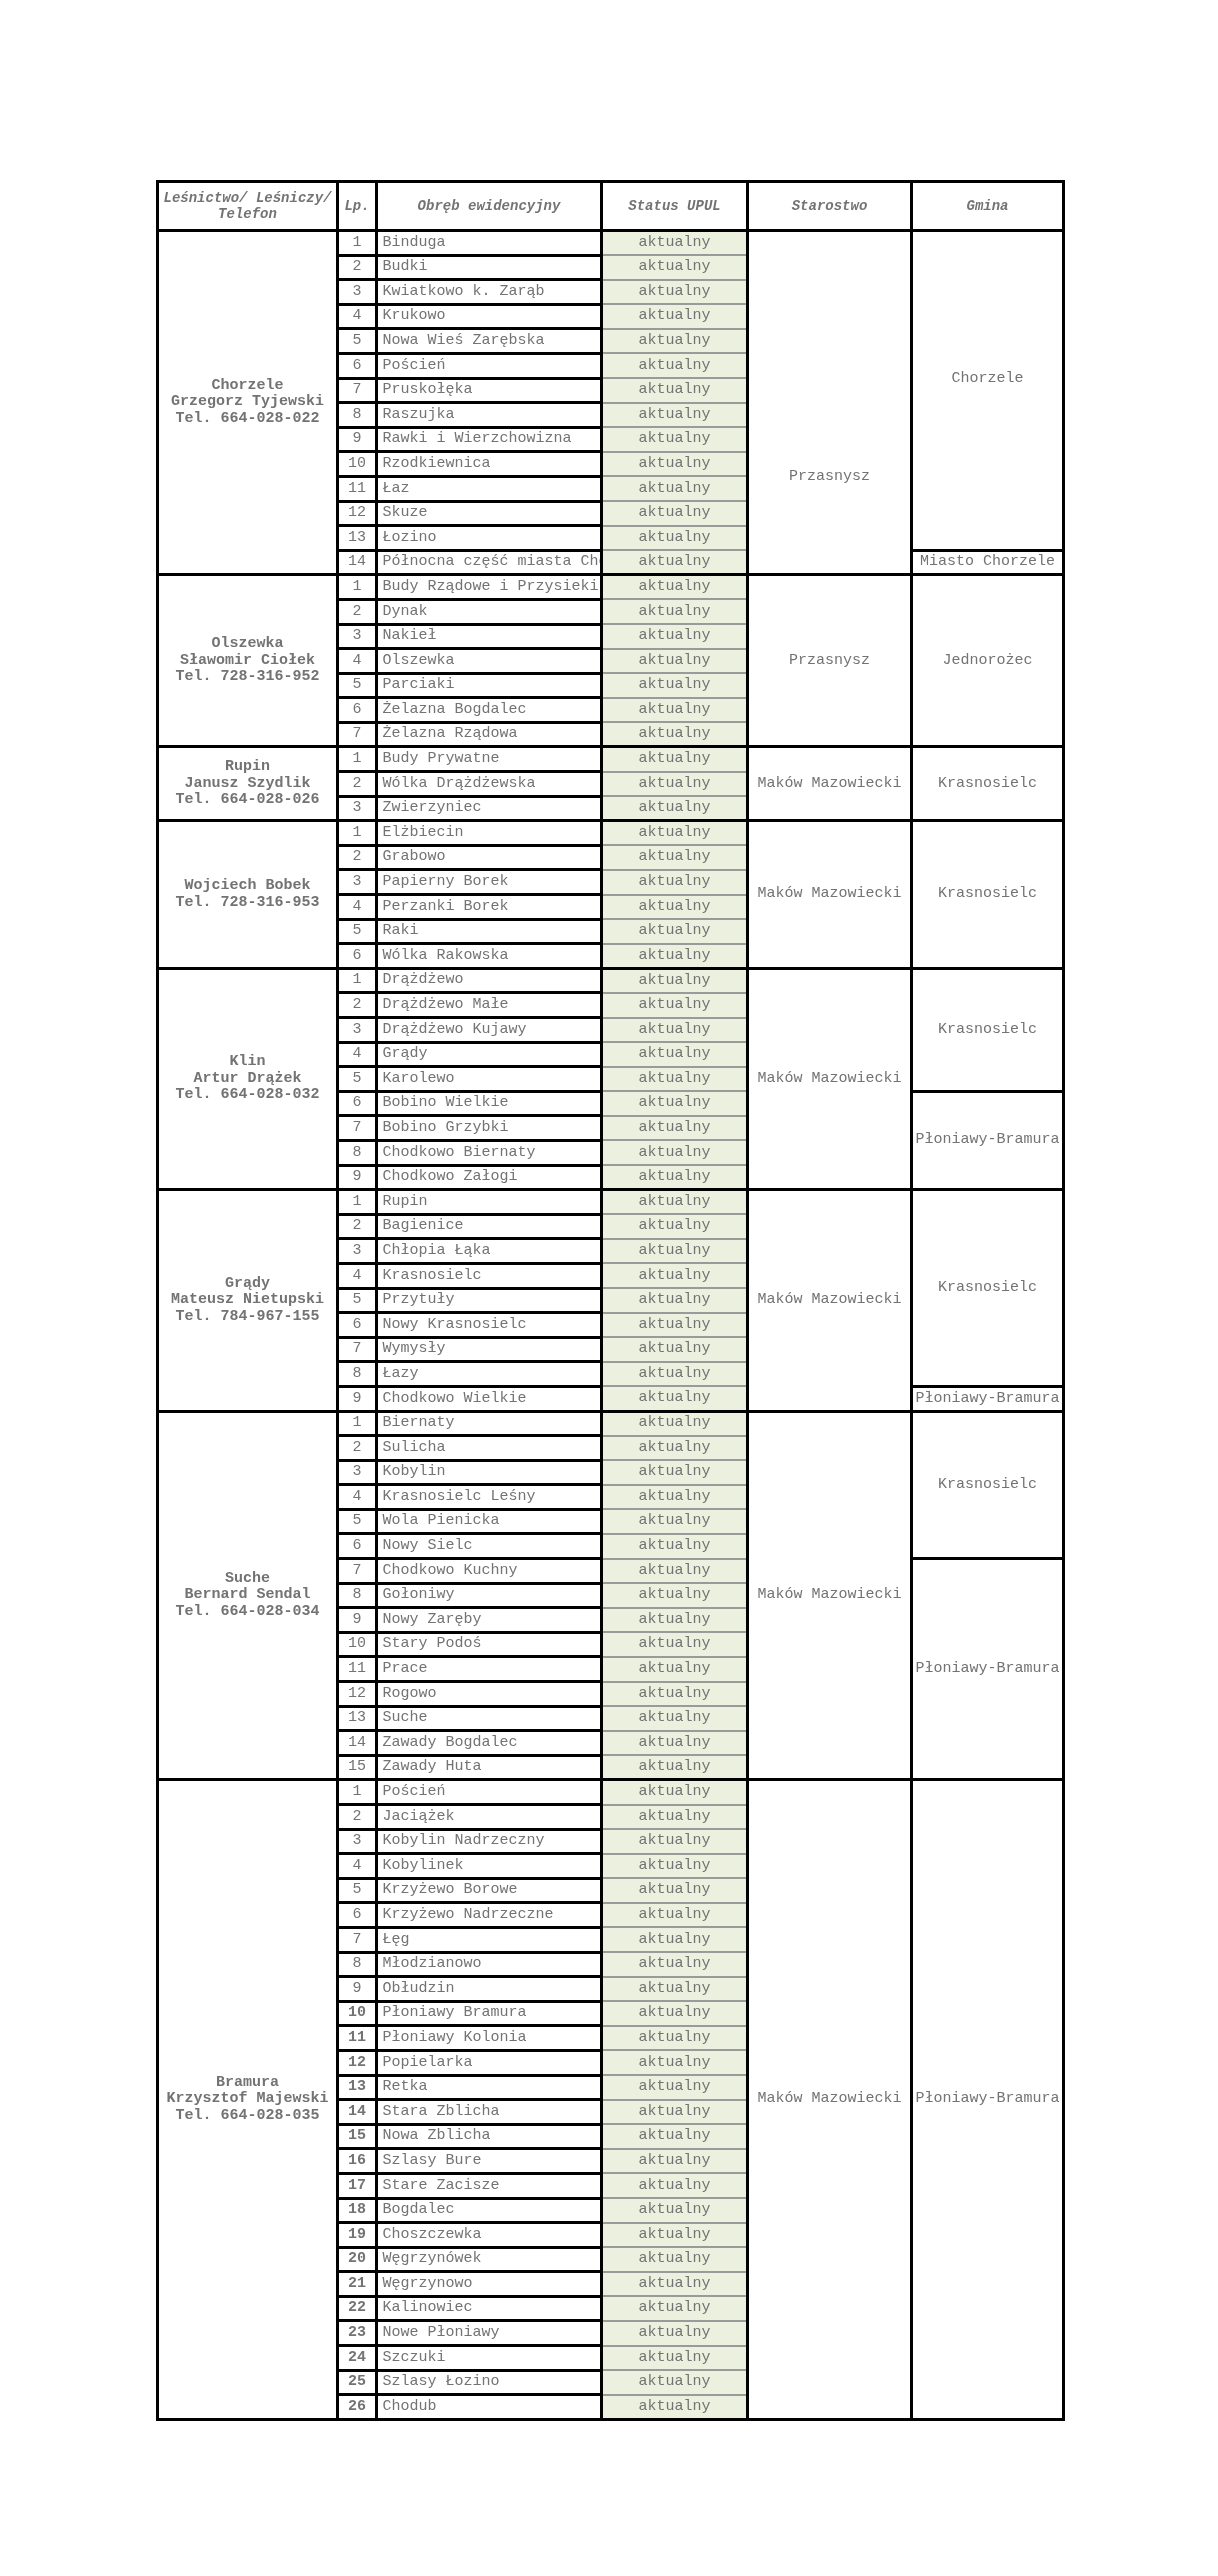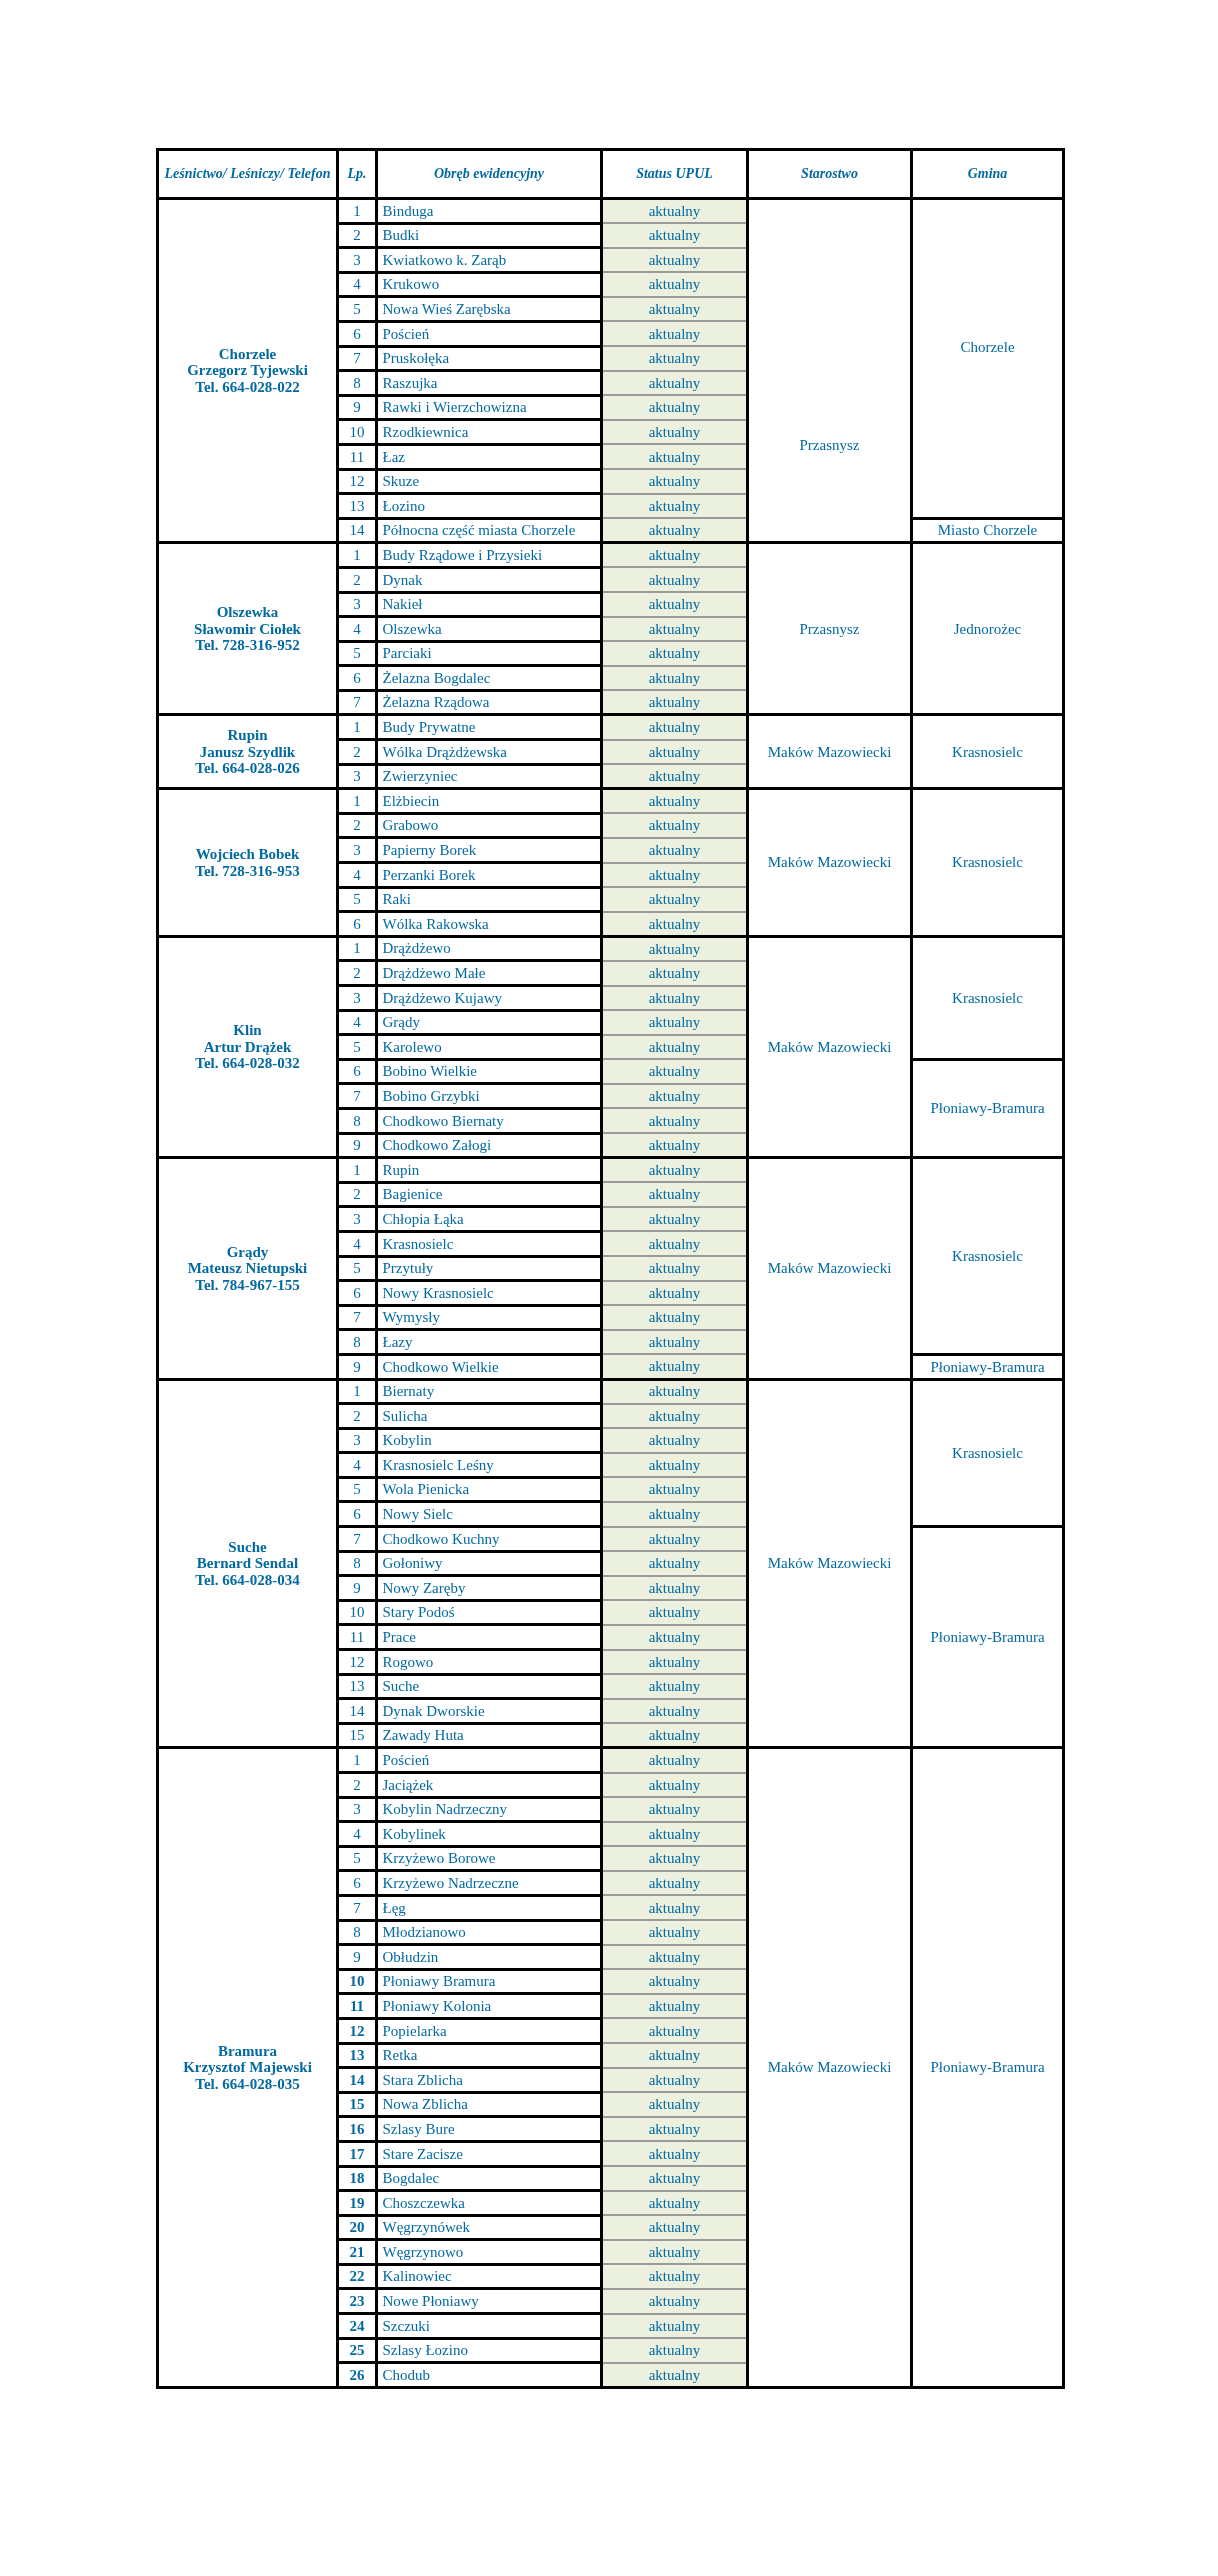--- a/index.html
+++ b/index.html
@@ -1,25 +1,25 @@
 <!DOCTYPE html>
 <html style="font-size:12px"><head>
 <meta charset="utf-8">
 <style>
   html, body { margin: 0; padding: 0; background: #ffffff; }
   body { width: 1218px; height: 2576px; position: relative; overflow: hidden; }
   #doc-table {
     position: absolute;
     left: 156px;
-    top: 148px;
+    top: 180px;
     width: 905px;
     border-collapse: collapse;
     table-layout: fixed;
-    font-family: Liberation Serif, serif;
-    color: #0369a1;
+    font-family: Liberation Mono, monospace;
+    color: #737373;
     border: 3.7px solid #000;
   }
   #doc-table col.c-les { width: 180px; }
   #doc-table col.c-lp { width: 39px; }
   #doc-table col.c-obr { width: 225px; }
   #doc-table col.c-stat { width: 146px; }
   #doc-table col.c-star { width: 164px; }
   #doc-table col.c-gm { width: 152px; }
 
   #doc-table th {
@@ -468,21 +468,21 @@
         <td class="obr">Rogowo</td>
         <td class="stat" style="background: rgb(235, 241, 222);">aktualny</td>
       </tr>
       <tr>
         <td class="lp">13</td>
         <td class="obr">Suche</td>
         <td class="stat" style="background: rgb(235, 241, 222);">aktualny</td>
       </tr>
       <tr>
         <td class="lp">14</td>
-        <td class="obr">Dynak Dworskie</td>
+        <td class="obr">Zawady Bogdalec</td>
         <td class="stat" style="background: rgb(235, 241, 222);">aktualny</td>
       </tr>
       <tr class="last">
         <td class="lp">15</td>
         <td class="obr">Zawady Huta</td>
         <td class="stat" style="background: rgb(235, 241, 222);">aktualny</td>
       </tr>
       <tr>
         <td class="les" rowspan="26">
           <span class="les-line">Bramura</span>

